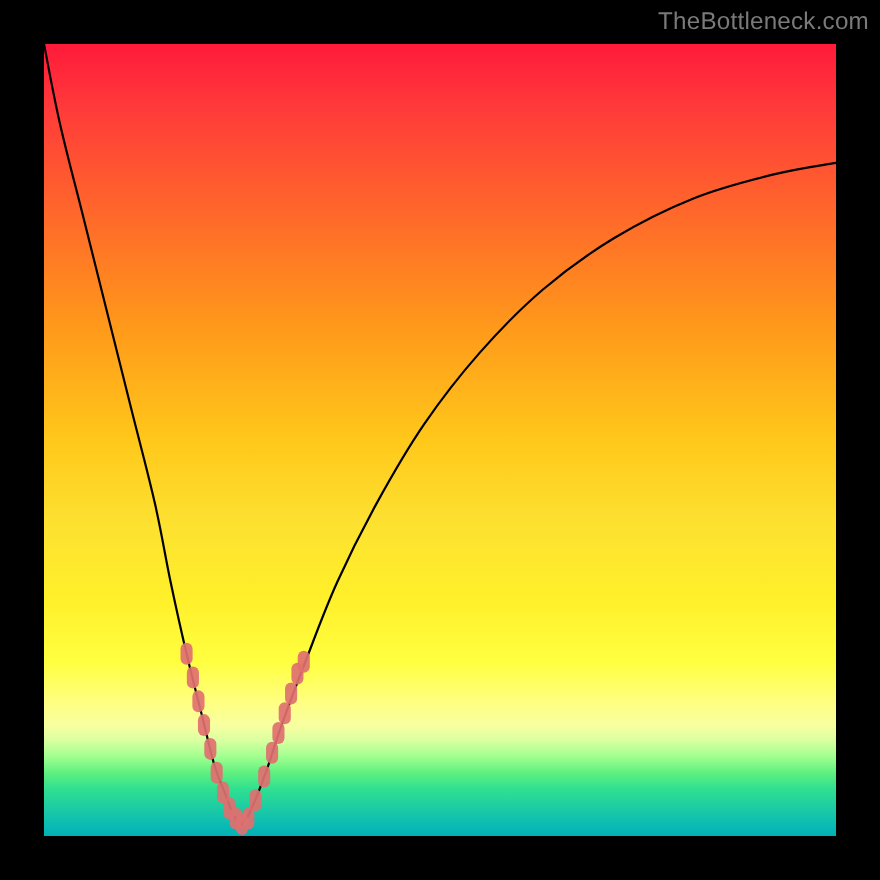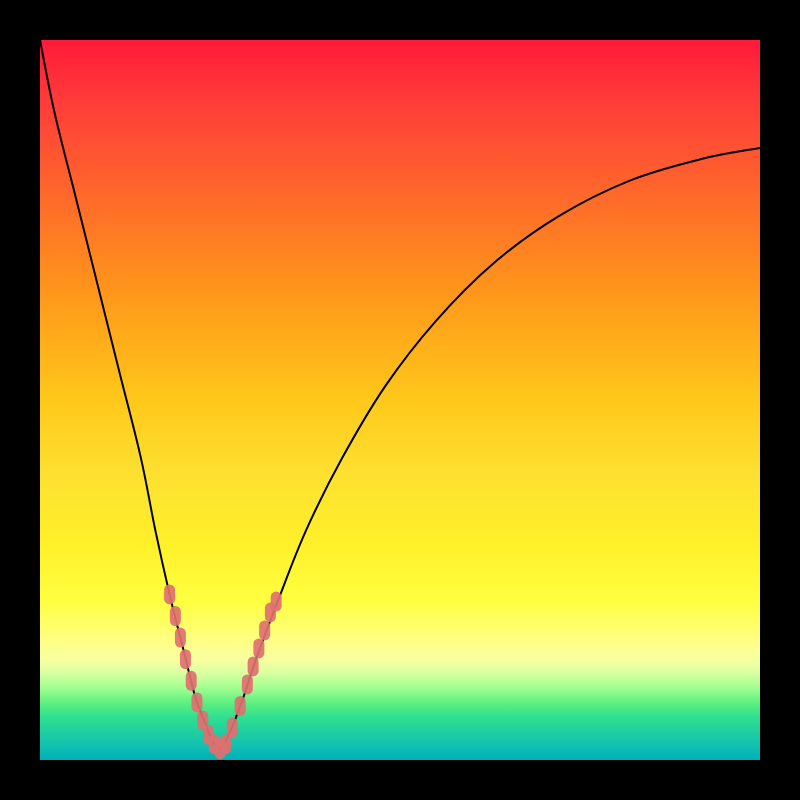--- a/index.html
+++ b/index.html
@@ -71,20 +71,21 @@
   .marker {
     fill: #e07070;
     stroke: none;
     opacity: 0.92;
   }
 </style>
 </head>
 <body>
 
 <div class="frame">
+  <div class="watermark">TheBottleneck.com</div>
   <div class="plot-area">
     <svg class="curve" viewBox="0 0 720 720">
       <path id="left-trace" class="left-trace" d="M 0 0 C 2.592 12.959999999999999, 7.920000000000001 43.48800000000001, 14.4 72 C 20.88 100.512, 28.224 127.29599999999999, 36 158.39999999999998 C 43.775999999999996 189.50399999999996, 49.824 213.69599999999997, 57.6 244.79999999999995 C 65.376 275.90399999999994, 71.424 300.096, 79.2 331.2 C 86.976 362.304, 94.32000000000001 389.088, 100.80000000000001 417.6 C 107.28000000000002 446.112, 110.016 464.97600000000006, 115.2 489.6 C 120.384 514.224, 124.416 532.3679999999999, 129.6 554.4 C 134.784 576.432, 139.464 593.856, 144 612 C 148.536 630.144, 150.912 642.24, 154.8 655.2 C 158.68800000000002 668.1600000000001, 162.36 675.576, 165.6 684 C 168.83999999999997 692.424, 170.20799999999997 697.4639999999999, 172.79999999999998 702 C 175.392 706.5360000000001, 178.704 707.904, 180 709.2"></path>
       <path id="right-trace" d="M 180 709.2 C 181.296 707.2560000000001, 183.312 706.824, 187.20000000000002 698.4 C 191.08800000000002 689.976, 196.41600000000003 676.656, 201.60000000000002 662.4 C 206.78400000000002 648.144, 209.52 637.344, 216 619.2 C 222.48 601.056, 228.52800000000002 584.928, 237.60000000000002 561.6 C 246.67200000000003 538.272, 254.736 515.52, 266.4 489.6 C 278.06399999999996 463.68, 288.144 443.52000000000004, 302.4 417.6 C 316.65599999999995 391.68, 328.75199999999995 370.224, 345.59999999999997 345.59999999999997 C 362.448 320.97599999999994, 376.56000000000006 302.832, 396.00000000000006 280.8 C 415.44000000000005 258.76800000000003, 431.56800000000004 241.99200000000005, 453.6 223.20000000000005 C 475.632 204.40800000000004, 493.776 191.304, 518.4 176.39999999999998 C 543.024 161.49599999999995, 564.48 150.76799999999997, 590.4 140.39999999999998 C 616.3199999999999 130.03199999999998, 639.072 124.63200000000006, 662.4 118.80000000000007 C 685.728 112.96800000000007, 709.632 109.94400000000002, 720 108"></path>
       <g id="markers-group">
           <rect x="124.1" y="544.4" width="11" height="20" rx="5.5" class="marker"></rect>
           <rect x="129.86" y="566" width="11" height="20" rx="5.5" class="marker"></rect>
           <rect x="134.9" y="587.6" width="11" height="20" rx="5.5" class="marker"></rect>
           <rect x="139.94" y="609.2" width="11" height="20" rx="5.5" class="marker"></rect>
           <rect x="145.7" y="630.8" width="11" height="20" rx="5.5" class="marker"></rect>

